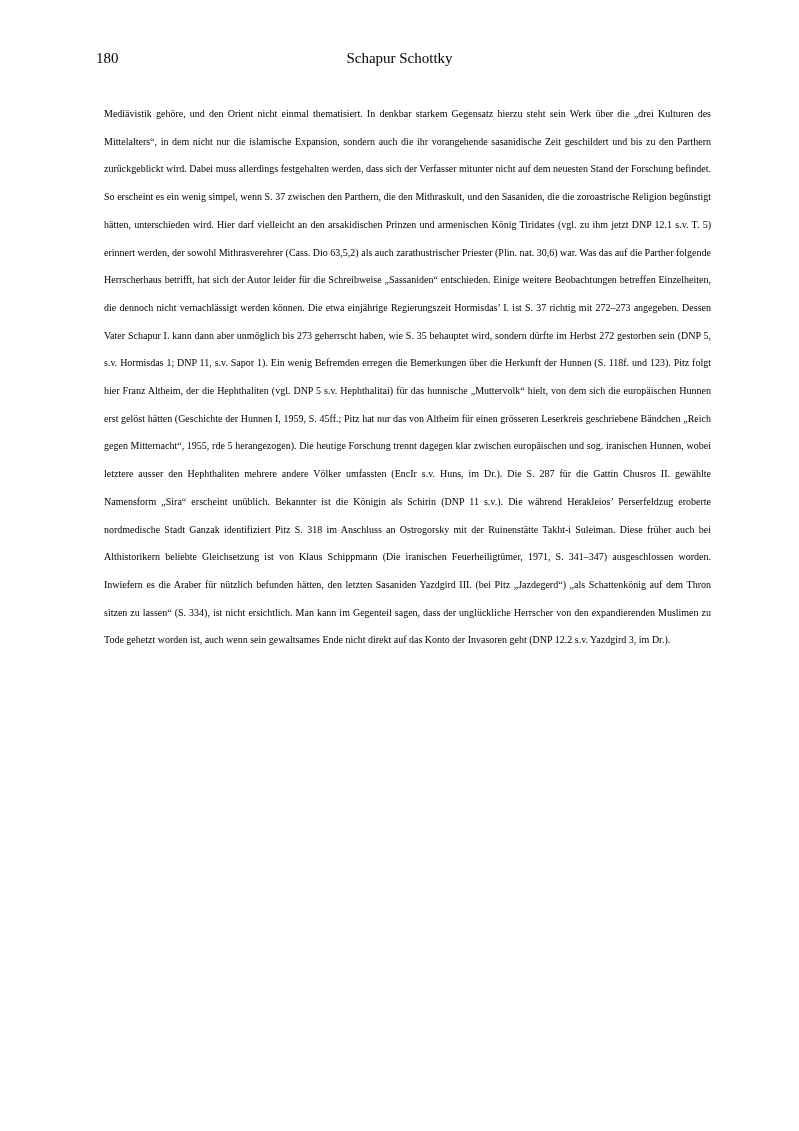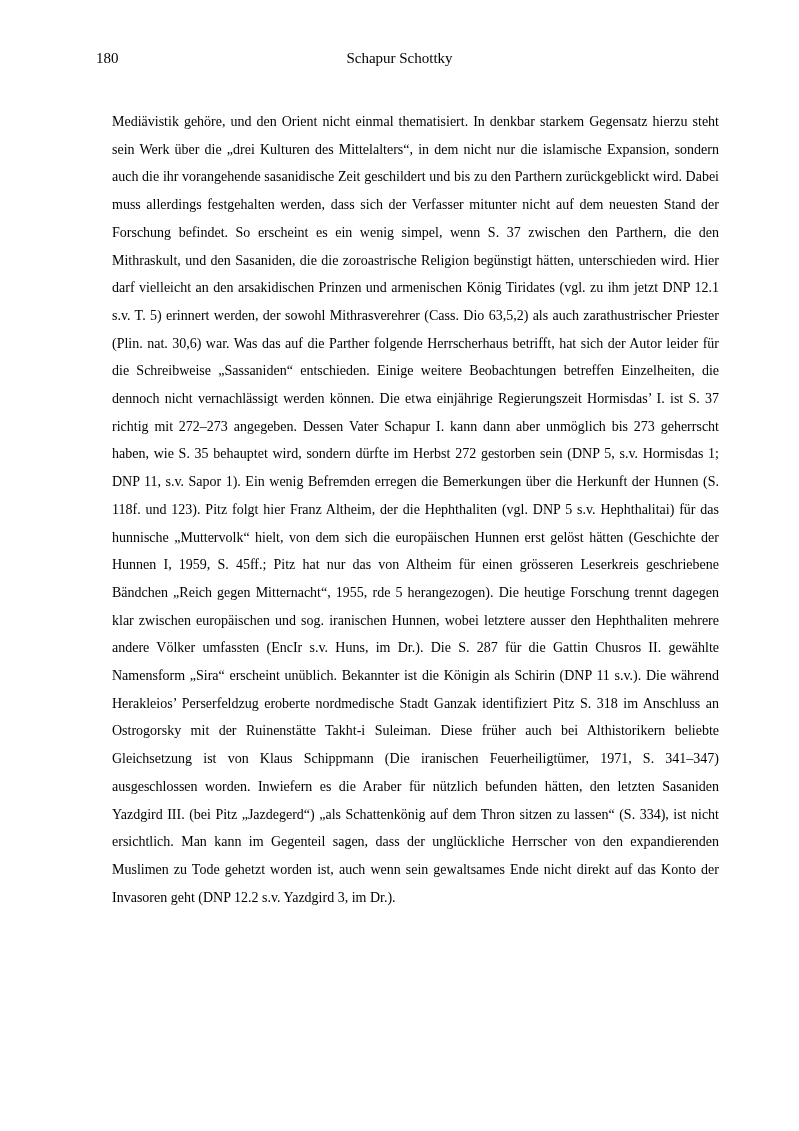--- a/index.html
+++ b/index.html
@@ -39,22 +39,22 @@
     left: 0;
     right: 0;
     top: 0;
     text-align: center;
   }
   .body-text {
     position: absolute;
     top: 92px;
     left: 96px;
     width: 607px;
-    margin: 16px;
-    font-size: 14px;
+    margin: 8px;
+    font-size: 10px;
     line-height: 27.7px;
     text-align: justify;
     text-justify: inter-word;
     hyphens: none;
   }
 </style>
 </head>
 <body>
 
 <div class="page">

